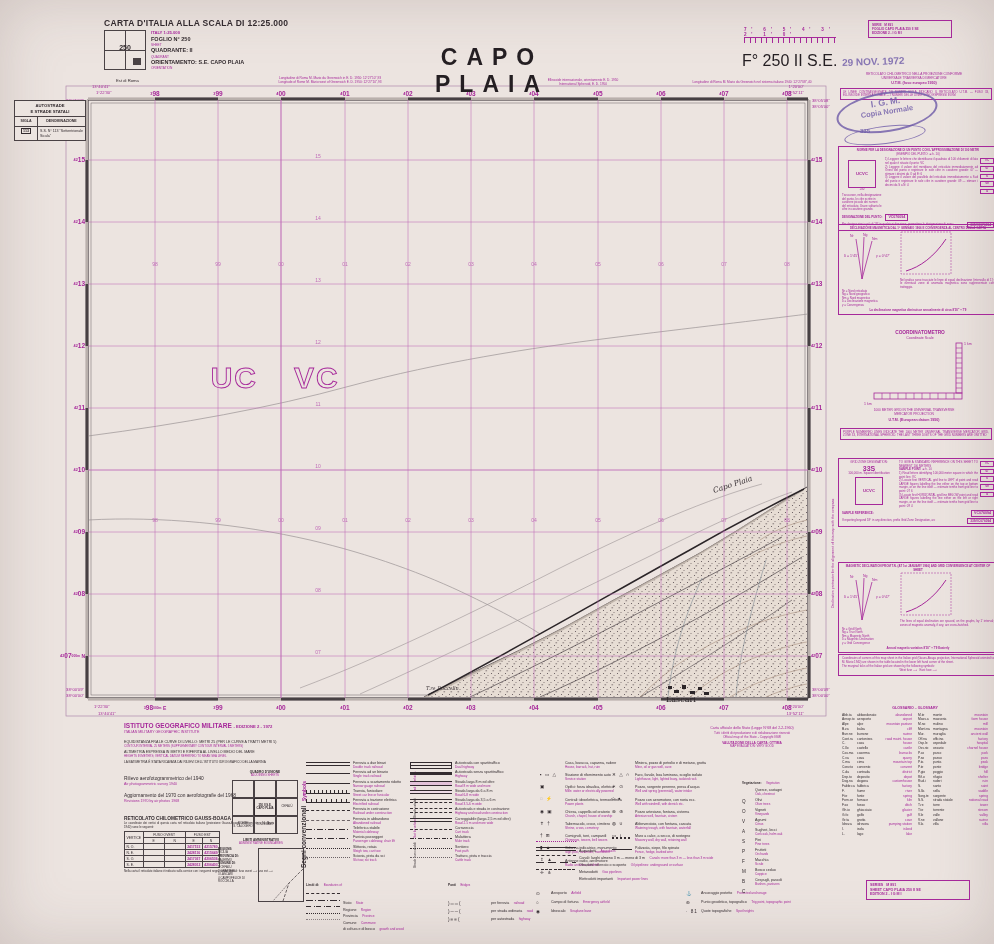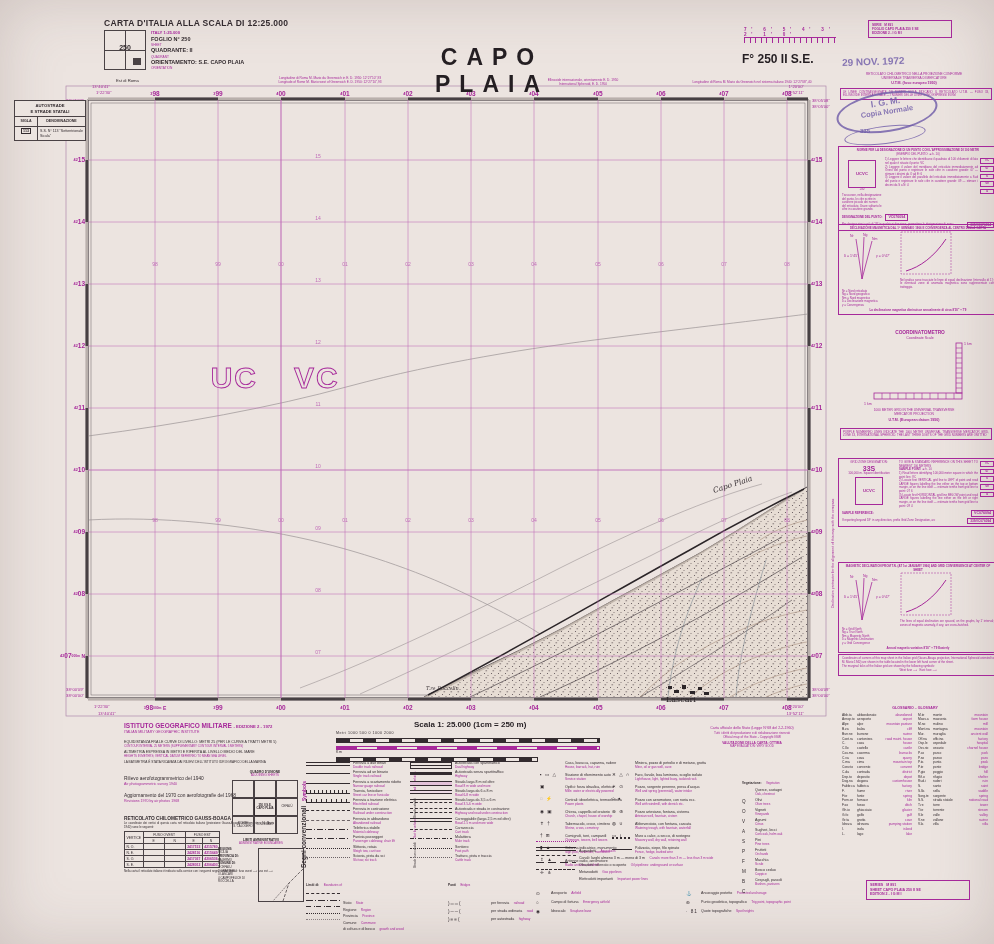--- a/index.html
+++ b/index.html
@@ -23,21 +23,21 @@
   .t65{font-size:6.5px;line-height:1.3;}
   
   #hdr{left:104px;top:18px;width:250px;}
   #hdr .h-title{font-size:8.5px;font-weight:bold;letter-spacing:.3px;}
   #idxdiag{width:40px;height:38px;border:1px solid #4a4245;position:relative;background:#ece4e0;}
   #idxdiag:before{content:"";position:absolute;left:50%;top:0;bottom:0;border-left:.8px solid #4a4245;}
   #idxdiag:after{content:"";position:absolute;top:50%;left:0;right:0;border-top:.8px solid #4a4245;}
   #idxnum{position:absolute;left:0;right:0;top:13px;text-align:center;font-size:7px;font-weight:bold;z-index:2;}
   #idxfill{position:absolute;right:4px;bottom:4px;width:8px;height:7px;background:#4a4245;z-index:2;}
   #map-title{left:382px;top:44px;width:220px;font-size:23px;font-weight:bold;letter-spacing:9px;color:#241e22;}
-  #sheet-code{left:742px;top:52px;font-size:12px;font-weight:bold;color:#241e22;}
+  #sheet-code{left:742px;top:52px;font-size:16px;font-weight:normal;color:#241e22;}
   #mruler{left:744px;top:27px;width:92px;}
   #mruler .nums{font-size:4.6px;color:#a6289a;letter-spacing:4.8px;font-weight:bold;}
   #mruler .ticks{height:5px;border-top:1px solid #a6289a;
      background:repeating-linear-gradient(90deg,#a6289a 0 1px,transparent 1px 5.6px);}
   
   #ltable{left:14px;top:100px;width:70px;border:1px solid #4a4245;background:#ece4e0;}
   #ltable .hd{border-bottom:.8px solid #4a4245;padding:2px 1px;}
   #ltable .row{display:flex;}
   #ltable .c1{width:20px;border-right:.8px solid #4a4245;padding:2px 1px;}
   #ltable .c2{flex:1;padding:2px 2px;}
@@ -484,28 +484,20 @@
     </div>
     <div style="width:44px;height:52px;border:.8px solid #4a4245;position:relative;">
       <svg width="44" height="52">
             <path d="M44,20 L30,34 24,52" fill="none" stroke="#4a4245" stroke-width=".8" stroke-dasharray="3 1.5"></path>
             <path d="M30,34 L14,52" fill="none" stroke="#4a4245" stroke-width=".6" stroke-dasharray="2 1"></path>
           </svg>
     </div>
   </div>
 </div>
 
-<div id="scale" class="abs">
-  <div class="stitle b">Scala 1: 25.000    (1cm = 250 m)</div>
-  <div class="ticksrow" style="margin-top:2px;">Metri 1000        500             0                            1000                          2000</div>
-  <div class="sbar" style="width:262px;"></div>
-  <div class="sbar mag" style="width:262px;"></div>
-  <div class="ticksrow"><span>Km</span></div>
-  <div class="sbar" style="width:200px;"></div>
-</div>
 
 <div class="abs c" style="left:664px;top:726px;width:176px;">
   <div class="t36 ink">Carta ufficiale dello Stato (Legge N°68 del 2-2-1960)</div>
   <div class="t32 ink">Tutti i diritti di riproduzione e di rielaborazione riservati</div>
   <div class="t32 ink">Official map of the State  -  Copyright IGMI</div>
   <div class="t32 ink b" style="margin-top:2px;">VALUTAZIONE DELLA CARTA: OTTIMA</div>
   <div class="t28 ink">MAP EVALUATION: VERY GOOD</div>
 </div>
 
 <div class="abs vlabel" style="left:292px;top:868px;">

